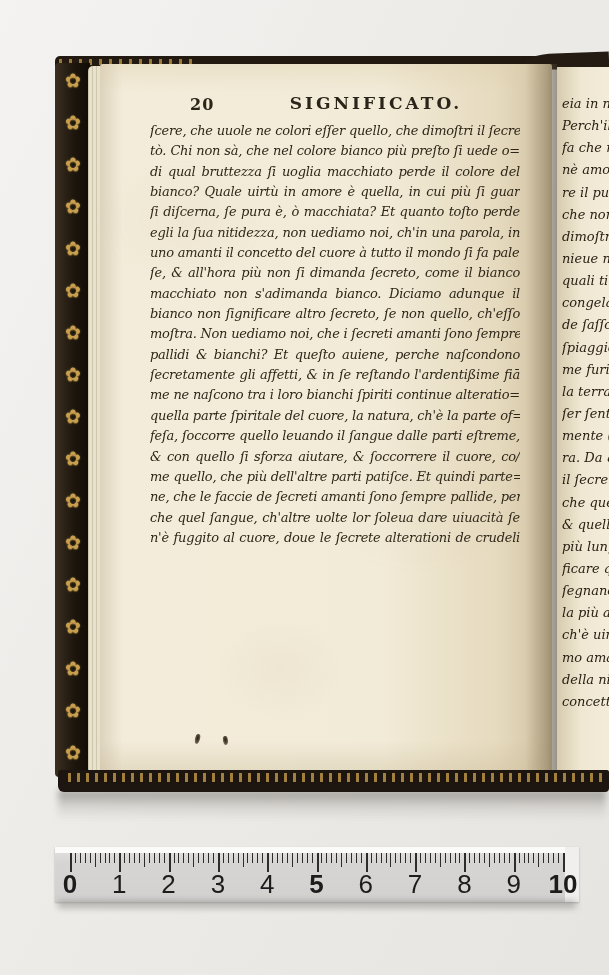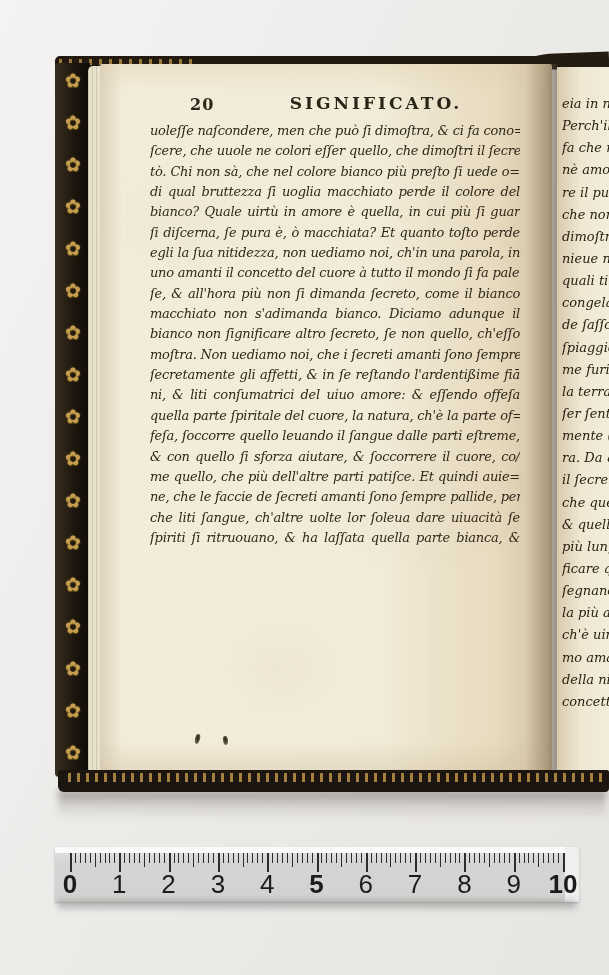--- a/index.html
+++ b/index.html
@@ -108,41 +108,41 @@
           <span style="top: 638px;">✿</span>
           <span style="top: 680px;">✿</span>
         </div>
     </div>
     <div class="page-stack"></div>
 
     <div class="page-left">
       <div class="page-number">20</div>
       <div class="running-title">SIGNIFICATO.</div>
       <div class="text-block">
-          <div class="tline">uoleſſe naſcondere, men che può ſi dimoſtra, &amp; ci fa cono=</div>
           <div class="tline">ſcere, che uuole ne colori eſſer quello, che dimoſtri il ſecre/</div>
           <div class="tline">tò.  Chi non sà, che nel colore bianco più preſto ſi uede o=</div>
           <div class="tline">di qual bruttezza ſi uoglia macchiato perde il colore del</div>
           <div class="tline">bianco?  Quale uirtù in amore è quella, in cui più ſi guar</div>
           <div class="tline">ſi diſcerna, ſe pura è, ò macchiata?  Et quanto toſto perde</div>
           <div class="tline">egli la ſua nitidezza, non uediamo noi, ch'in una parola, in</div>
           <div class="tline">uno amanti il concetto del cuore à tutto il mondo ſi fa pale=</div>
           <div class="tline">ſe, &amp; all'hora più non ſi dimanda ſecreto, come il bianco</div>
           <div class="tline">macchiato non s'adimanda bianco.  Diciamo adunque il</div>
           <div class="tline">bianco non ſignificare altro ſecreto, ſe non quello, ch'eſſo</div>
           <div class="tline">moſtra. Non uediamo noi, che i ſecreti amanti ſono ſempre</div>
+          <div class="tline">pallidi &amp; bianchi?  Et queſto auiene, perche naſcondono</div>
           <div class="tline">ſecretamente gli affetti, &amp; in ſe reſtando l'ardentißime fiā</div>
-          <div class="tline">ni, &amp; liti conſumatrici del uiuo amore: &amp; eſſendo offeſa</div>
+          <div class="tline">me ne naſcono tra i loro bianchi ſpiriti continue alteratio=</div>
           <div class="tline">quella parte ſpiritale del cuore, la natura, ch'è la parte of=</div>
           <div class="tline">feſa, ſoccorre quello leuando il ſangue dalle parti eſtreme,</div>
           <div class="tline">&amp; con quello ſi sforza aiutare, &amp; ſoccorrere il cuore, co/</div>
-          <div class="tline">me quello, che più dell'altre parti patiſce.  Et quindi auie=</div>
+          <div class="tline">me quello, che più dell'altre parti patiſce.  Et quindi parte=</div>
           <div class="tline">ne, che le faccie de ſecreti amanti ſono ſempre pallide, per</div>
-          <div class="tline">che liti ſangue, ch'altre uolte lor ſoleua dare uiuacità ſe</div>
-          <div class="tline">ſpiriti ſi ritruouano, &amp; ha laſſata quella parte bianca, &amp;</div>
+          <div class="tline">che quel ſangue, ch'altre uolte lor ſoleua dare uiuacità ſe</div>
+          <div class="tline">n'è fuggito al cuore, doue le ſecrete alterationi de crudeli</div>
         </div>
       <div class="ink-mark m1"></div>
       <div class="ink-mark m2"></div>
     </div>
     <div class="mottle"></div>
     <div class="gutter"></div>
 
     <div class="page-right">
       <div class="recto-top"></div>
       <div class="fragments">

